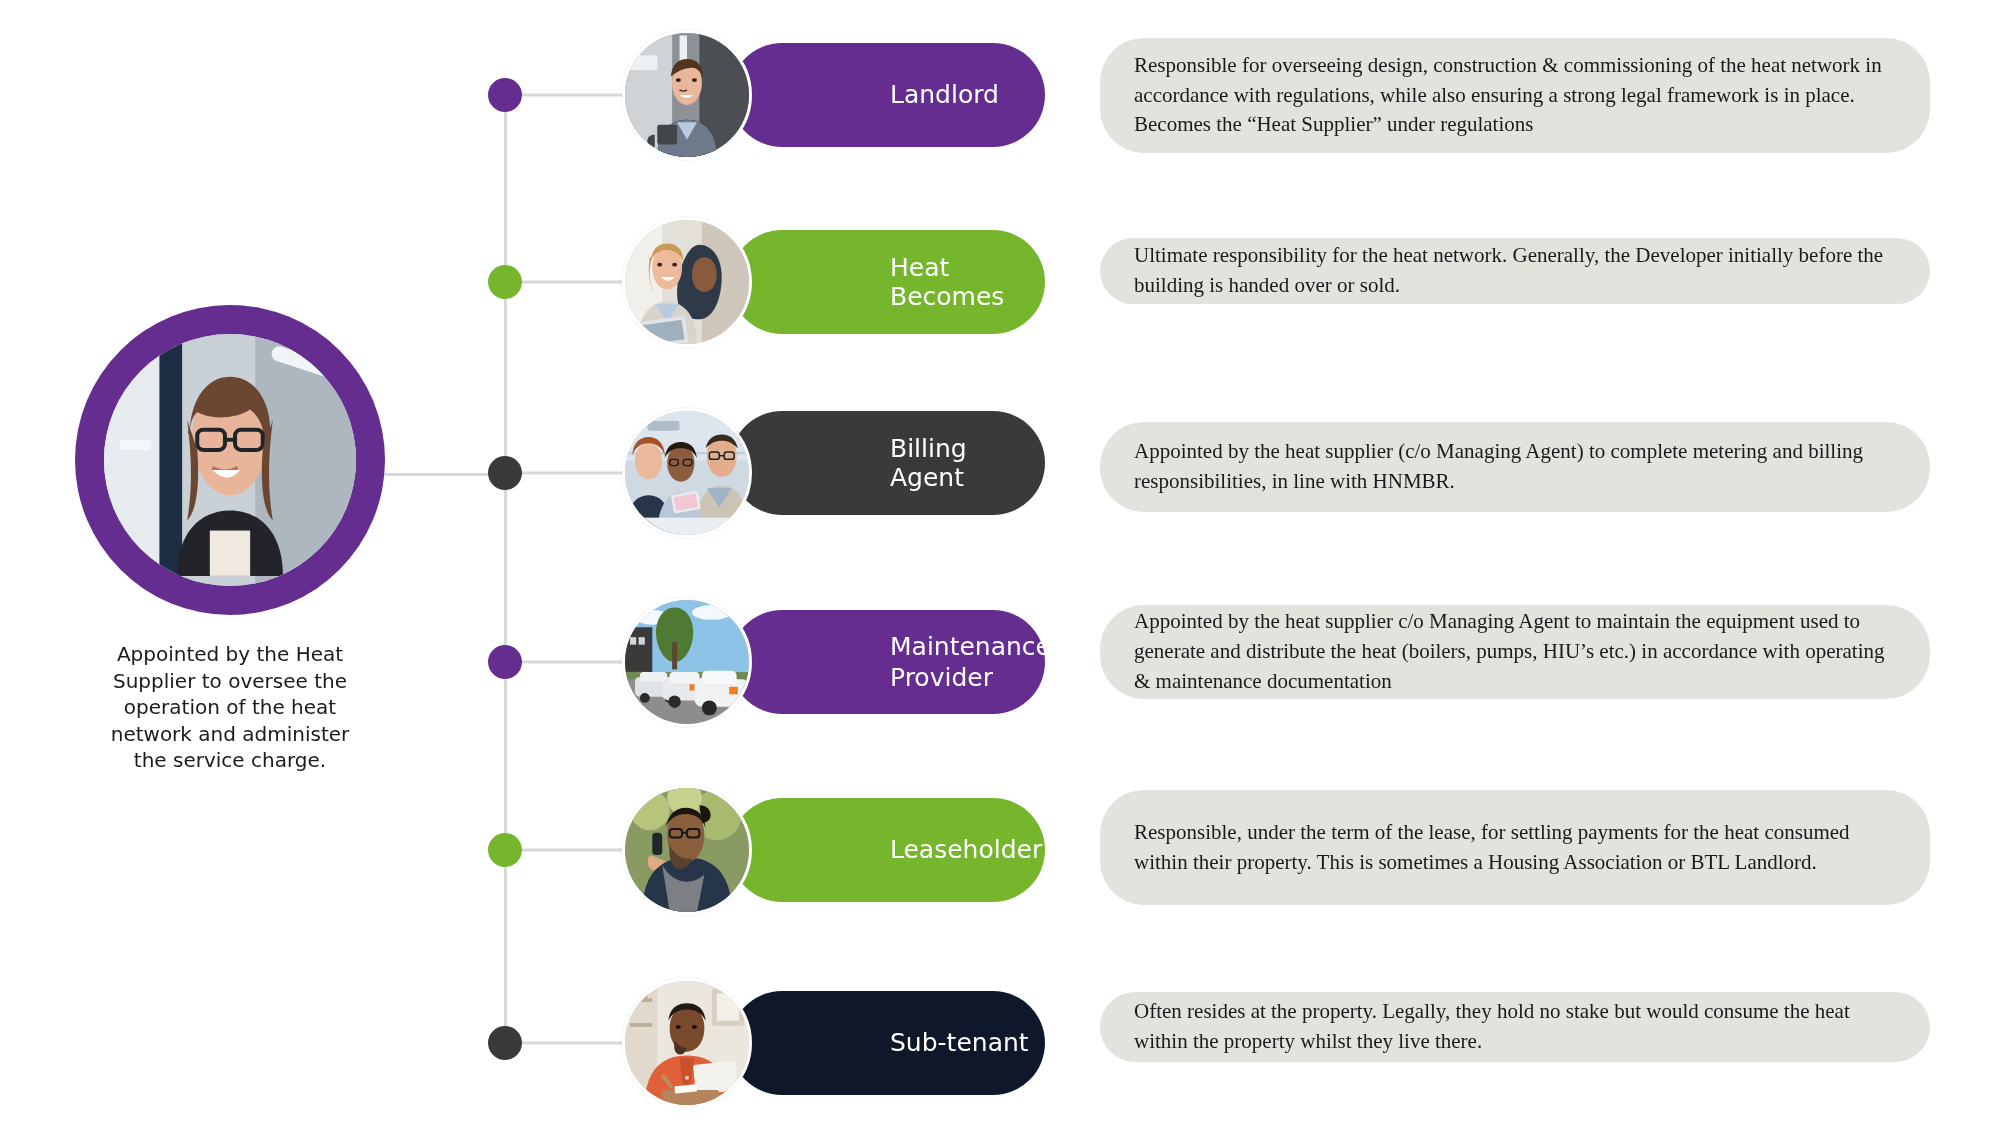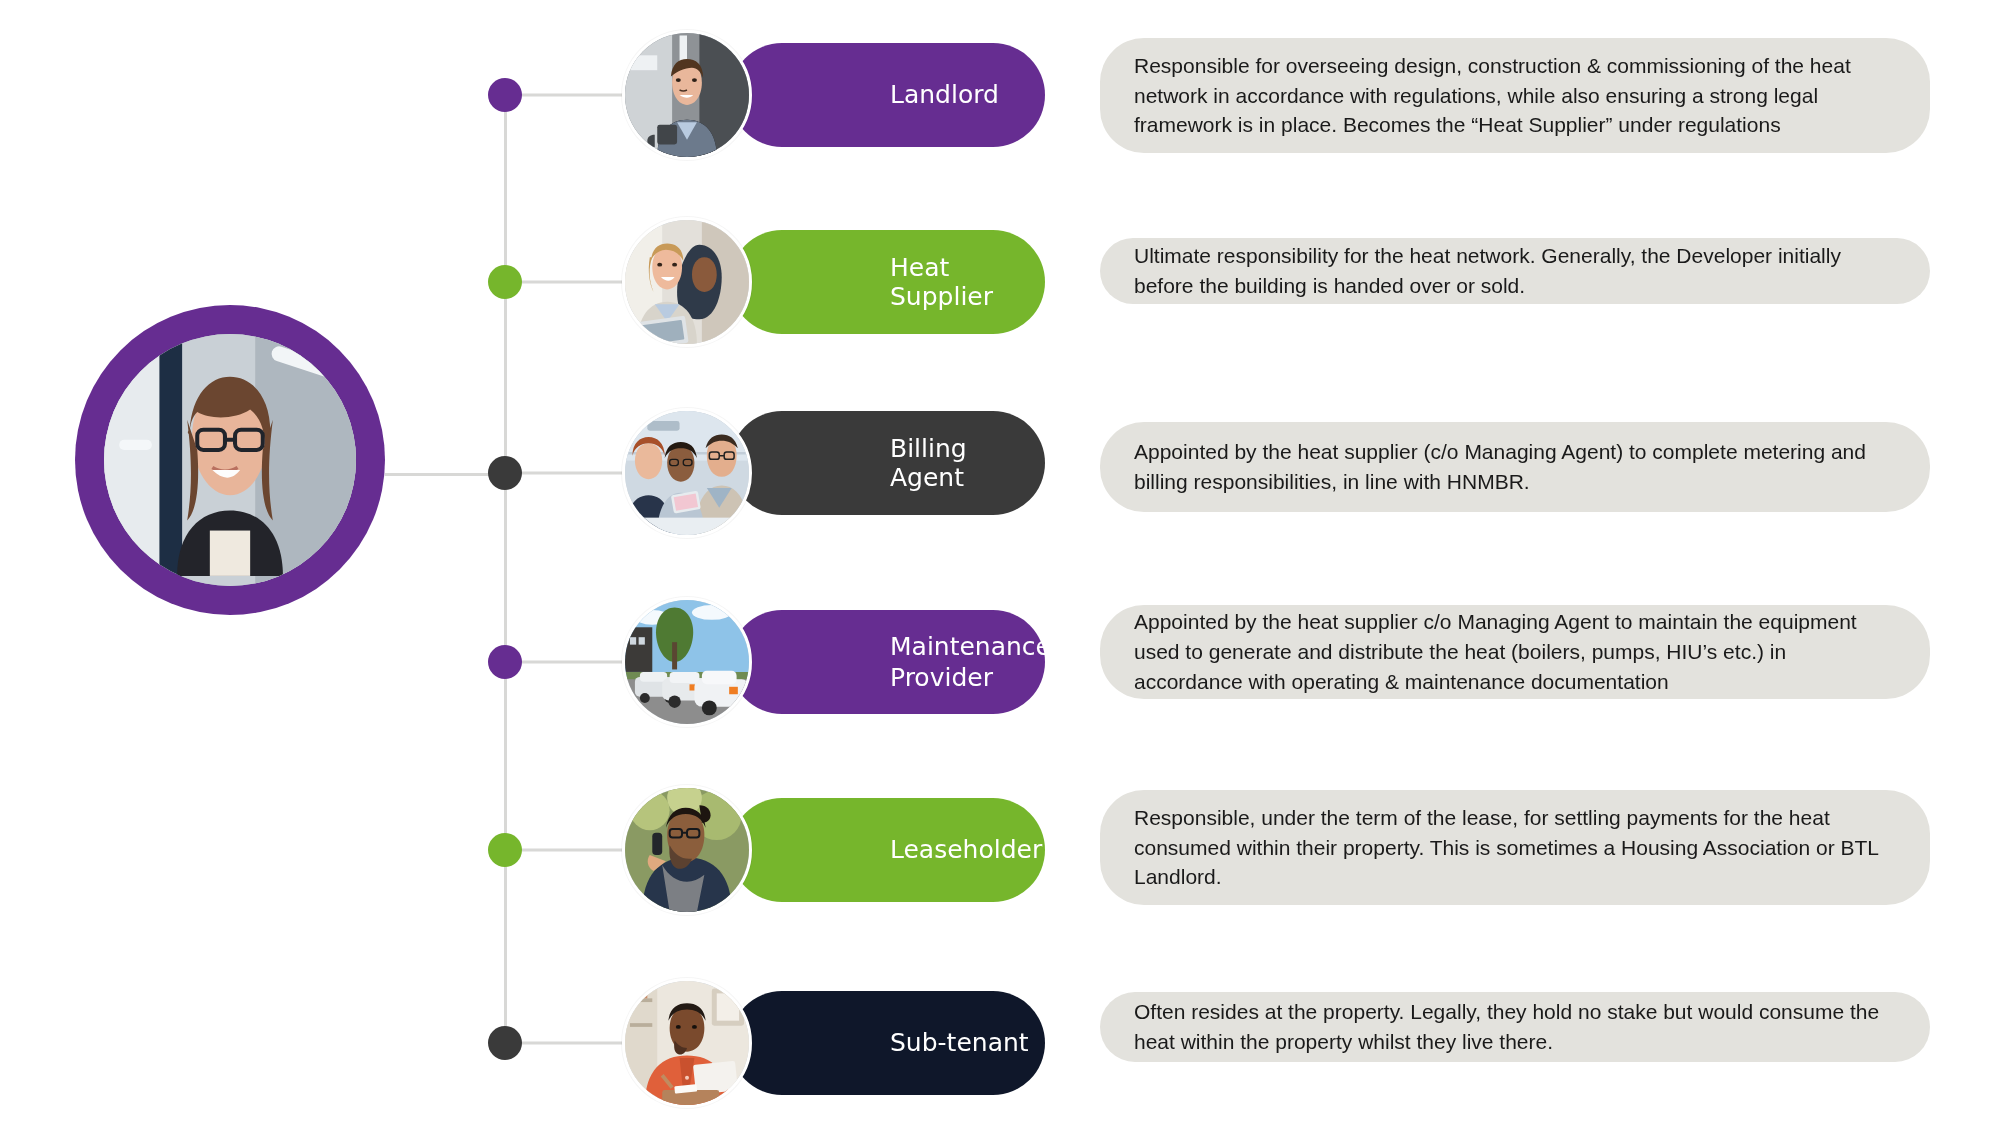--- a/index.html
+++ b/index.html
@@ -105,21 +105,21 @@
     background:#E3E2DD;
     box-sizing:border-box;
     padding:26px 34px;
     display:flex;align-items:center;
   }
   .bubble p{
     margin:0;
     font-size:21px;
     line-height:1.42;
     color:#1a1a1a;
-    font-family:Liberation Sans, sans-serif;
+    font-family:Liberation Serif, serif;
   }
 </style>
 </head>
 <body>
 
 <div id="stage">
 
   <div class="hero">
     <div class="hero-ring">
       <div class="hero-photo">
@@ -137,20 +137,21 @@
           <path d="M33 34c2 16 2 28 0 40 4-4 5-15 4-28z" fill="#6b4630"></path>
           <path d="M67 34c-2 16-2 28 0 40-4-4-5-15-4-28z" fill="#6b4630"></path>
           <rect x="37" y="38" width="11" height="8" rx="2.4" fill="none" stroke="#20242b" stroke-width="1.6"></rect>
           <rect x="52" y="38" width="11" height="8" rx="2.4" fill="none" stroke="#20242b" stroke-width="1.6"></rect>
           <path d="M48 42h4" stroke="#20242b" stroke-width="1.6"></path>
           <path d="M43 53c3 2 7 2 10 0" stroke="#b9705f" stroke-width="1.4" fill="none"></path>
           <path d="M43 54c4 4 8 4 11 0z" fill="#fdfdfd"></path>
         </svg>
       </div>
     </div>
+    <div class="hero-desc">Appointed by the Heat Supplier to oversee the operation of the heat network and administer the service charge.</div>
   </div>
 
   <div class="hero-link"></div>
 
   <div class="spine"></div>
 
   <div class="row">
     <div class="spur" style="top:95px;width:140px;"></div>
     <div class="node" style="top:95px;background:#662D91;"></div>
     <div class="pill" style="top:43px;background:#662D91;">
@@ -178,21 +179,21 @@
     </div>
     <div class="bubble" style="top:38px;height:115px;">
       <p>Responsible for overseeing design, construction &amp; commissioning of the heat network in accordance with regulations, while also ensuring a strong legal framework is in place. Becomes the “Heat Supplier” under regulations</p>
     </div>
   </div>
 
   <div class="row">
     <div class="spur" style="top:282px;width:140px;"></div>
     <div class="node" style="top:282px;background:#76B62C;"></div>
     <div class="pill" style="top:230px;background:#76B62C;">
-      <span>Heat Supplier</span>
+      <span>Heat Becomes</span>
     </div>
     <div class="avatar" style="top:217px;">
       <svg viewBox="0 0 100 100" preserveAspectRatio="xMidYMid slice" aria-hidden="true">
         <rect width="100" height="100" fill="#e3e0da"></rect>
         <rect x="0" y="0" width="30" height="100" fill="#f1efe9"></rect>
         <rect x="62" y="0" width="38" height="100" fill="#cfc7bb"></rect>
         <path d="M60 20c10 0 18 10 18 26s-6 34-18 34-18-6-18-22 8-38 18-38z" fill="#2f3a49"></path>
         <path d="M64 30c6 0 10 6 10 14s-4 14-10 14-10-6-10-14 4-14 10-14z" fill="#8a5a3c"></path>
         <path d="M10 100c0-22 10-34 24-34s24 12 24 34z" fill="#d8d4cb"></path>
         <path d="M24 68h20l-10 14z" fill="#b9cbe0"></path>

